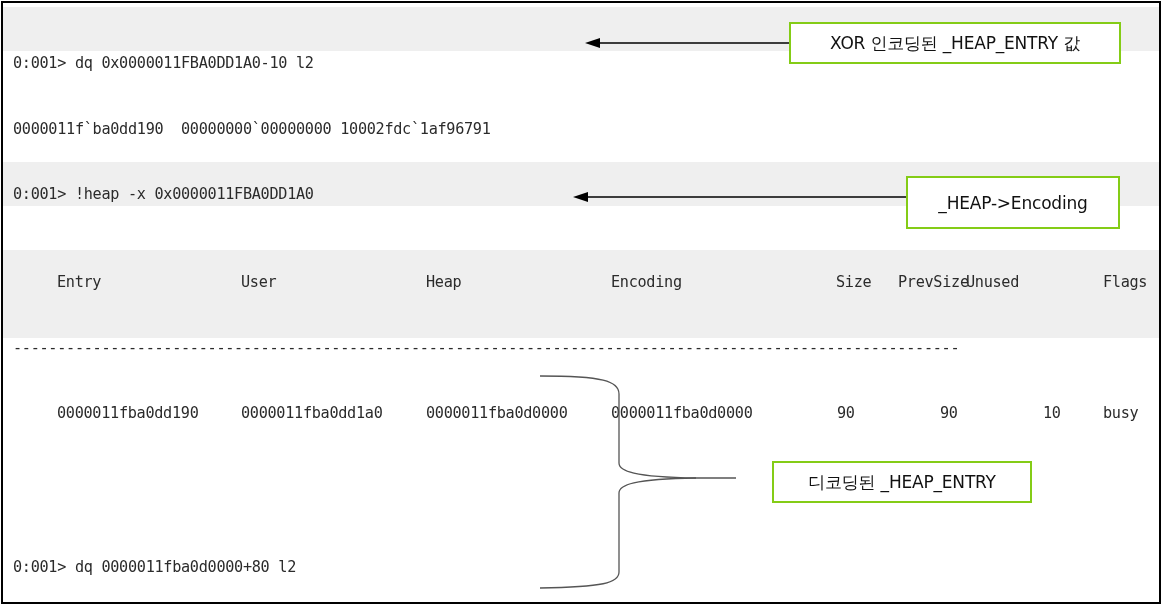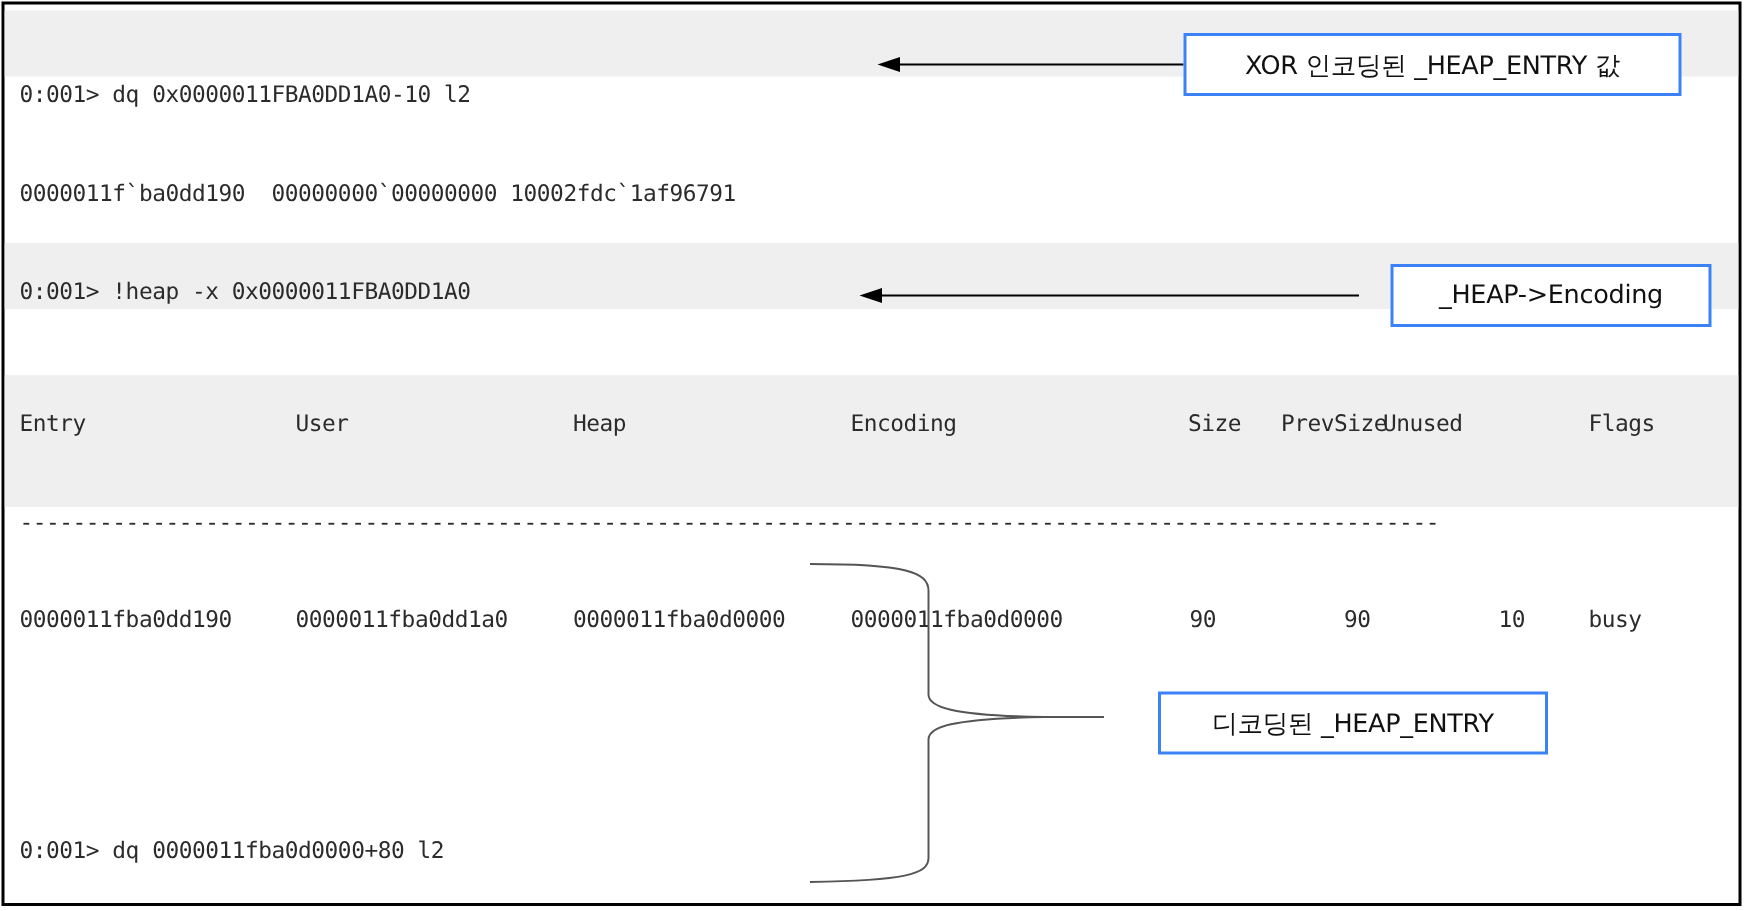--- a/index.html
+++ b/index.html
@@ -10,24 +10,24 @@
   }
   .band { position:absolute; left:0; right:0; background:#efefef; }
   .console {
     position:absolute; left:10px; top:6px;
     font-family:"DejaVu Sans Mono", "Liberation Mono", monospace;
     font-size:15.2px; line-height:21.9px; color:#2b2b2b; white-space:pre;
     letter-spacing:-0.3px;
   }
   .line { height:21.9px; }
   .tbl-row { position:relative; height:21.9px; }
-  .tbl-row span { position:absolute; top:0; }
+  .tbl-row span { position:absolute; top:0;margin-left:44px; }
   .r { }
   .callout {
-    position:absolute; border:2px solid #3b82f6; background:#fff;
+    position:absolute; border:2px solid #84cc16; background:#fff;
     font-family:"DejaVu Sans", "Liberation Sans", sans-serif;
     font-size:17px; color:#111; display:flex; align-items:center; justify-content:center;
     box-sizing:border-box; white-space:nowrap; letter-spacing:-0.2px;
   }
   svg.overlay { position:absolute; left:0; top:0; }
 </style>
 </head>
 <body>
 
 <div class="frame">
@@ -95,19 +95,19 @@
     <line x1="583" y1="194" x2="903" y2="194" stroke="#000" stroke-width="1.3"></line>
     <polygon points="570,194 585,189 585,199" fill="#000"></polygon>
 
     <path d="M 537 373 C 600 373, 616 378, 616 391 L 616 460 C 616 468, 630 474, 693 475 L 733 475" fill="none" stroke="#555" stroke-width="1.3"></path>
     <path d="M 693 475 C 630 476, 616 482, 616 490 L 616 569 C 616 580, 600 584, 537 585" fill="none" stroke="#555" stroke-width="1.3"></path>
   </svg>
 
   <div class="callout" style="left:786px;top:19px;width:332px;height:42px;">
     <span>XOR 인코딩된 _HEAP_ENTRY 값</span>
   </div>
-  <div class="callout" style="left:924px;top:173px;width:214px;height:42px;">
+  <div class="callout" style="left:903px;top:173px;width:214px;height:53px;">
     <span>_HEAP-&gt;Encoding</span>
   </div>
   <div class="callout" style="left:733px;top:458px;width:260px;height:42px;margin-left:36px;">
     <span>디코딩된 _HEAP_ENTRY</span>
   </div>
 </div>
 
 </body></html>

